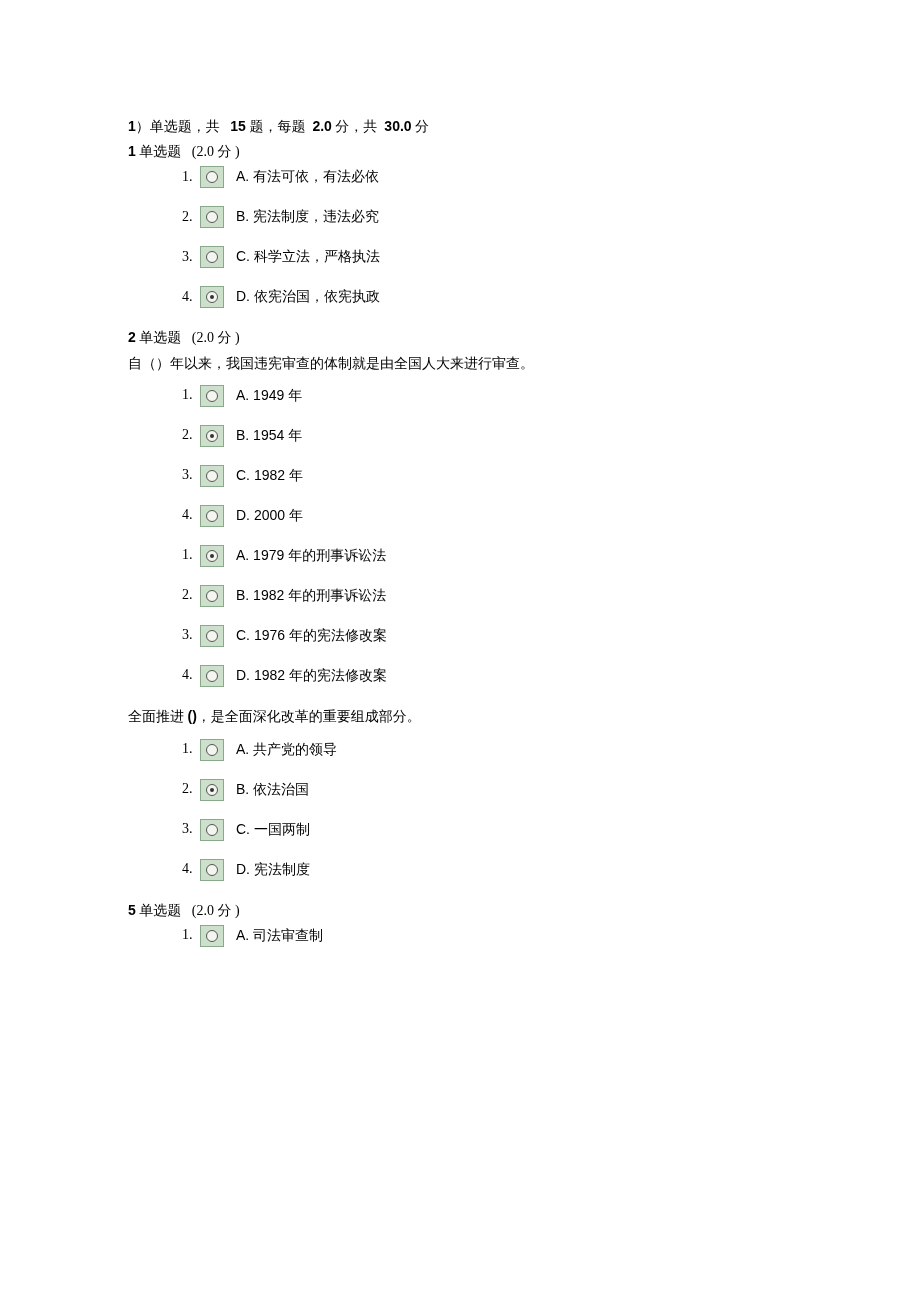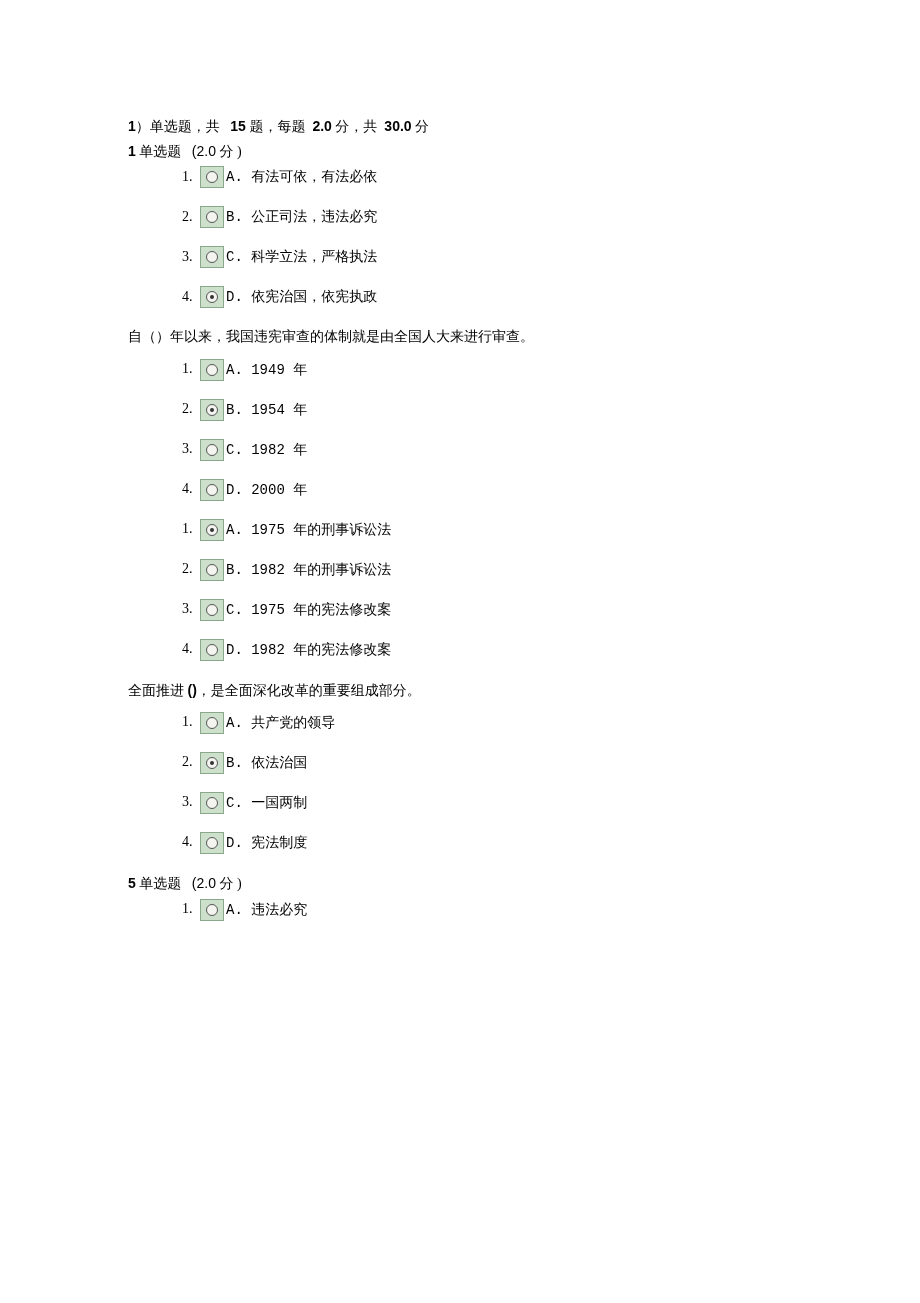--- a/index.html
+++ b/index.html
@@ -66,29 +66,29 @@
     position: absolute;
     left: 9px;
     top: 8px;
     width: 4px;
     height: 4px;
     border-radius: 50%;
     background: #333;
   }
   .opt-label {
     vertical-align: middle;
-    margin-left: 2px;
-    font-family: Liberation Mono, monospace;
+    margin-left: 12px;
+    font-family: Liberation Sans, sans-serif;
   }
   .bold {
     font-weight: bold;
     font-family: Arial, "SimSun", "宋体", serif;
   }
   .arialnum {
-    font-family: Liberation Sans, sans-serif;
+    font-family: Liberation Serif, serif;
   }
 </style>
 </head>
 <body>
 
 <div class="page">
 
   <div class="header">
     <span class="bold">1</span><span>）单选题，共</span>
     &nbsp;&nbsp;<span class="bold">15</span>
@@ -101,41 +101,47 @@
 
   <div class="qblock">
     <p class="qtitle">
       <span class="bold">1</span>
       <span>单选题</span>
       &nbsp;&nbsp;<span class="arialnum">(2.0</span>
       <span>分 )</span>
     </p>
     <ol class="opts">
       <li><span class="radio"></span><span class="opt-label"><span>A.</span><span> 有法可依，有法必依</span></span></li>
-      <li><span class="radio"></span><span class="opt-label"><span>B.</span><span> 公正司法，违法必究</span></span></li>
+      <li><span class="radio"></span><span class="opt-label"><span>B.</span><span> 宪法制度，违法必究</span></span></li>
       <li><span class="radio"></span><span class="opt-label"><span>C.</span><span> 科学立法，严格执法</span></span></li>
       <li><span class="radio selected"></span><span class="opt-label"><span>D.</span><span> 依宪治国，依宪执政</span></span></li>
     </ol>
   </div>
 
   <div class="qblock">
+    <p class="qtitle">
+      <span class="bold">2</span>
+      <span>单选题</span>
+      &nbsp;&nbsp;<span class="arialnum">(2.0</span>
+      <span>分 )</span>
+    </p>
     <p class="qstem">自（）年以来，我国违宪审查的体制就是由全国人大来进行审查。</p>
     <ol class="opts">
       <li><span class="radio"></span><span class="opt-label"><span>A.</span><span> 1949 年</span></span></li>
       <li><span class="radio selected"></span><span class="opt-label"><span>B.</span><span> 1954 年</span></span></li>
       <li><span class="radio"></span><span class="opt-label"><span>C.</span><span> 1982 年</span></span></li>
       <li><span class="radio"></span><span class="opt-label"><span>D.</span><span> 2000 年</span></span></li>
     </ol>
   </div>
 
   <div class="qblock">
     <ol class="opts">
-      <li><span class="radio selected"></span><span class="opt-label"><span>A.</span><span> 1975 年的刑事诉讼法</span></span></li>
+      <li><span class="radio selected"></span><span class="opt-label"><span>A.</span><span> 1979 年的刑事诉讼法</span></span></li>
       <li><span class="radio"></span><span class="opt-label"><span>B.</span><span> 1982 年的刑事诉讼法</span></span></li>
-      <li><span class="radio"></span><span class="opt-label"><span>C.</span><span> 1975 年的宪法修改案</span></span></li>
+      <li><span class="radio"></span><span class="opt-label"><span>C.</span><span> 1976 年的宪法修改案</span></span></li>
       <li><span class="radio"></span><span class="opt-label"><span>D.</span><span> 1982 年的宪法修改案</span></span></li>
     </ol>
   </div>
 
   <div class="qblock">
     <p class="qstem">
       <span>全面推进 </span><span class="bold">()</span><span>，是全面深化改革的重要组成部分。</span>
     </p>
     <ol class="opts">
       <li><span class="radio"></span><span class="opt-label"><span>A.</span><span> 共产党的领导</span></span></li>
@@ -146,17 +152,17 @@
   </div>
 
   <div class="qblock">
     <p class="qtitle">
       <span class="bold">5</span>
       <span>单选题</span>
       &nbsp;&nbsp;<span class="arialnum">(2.0</span>
       <span>分 )</span>
     </p>
     <ol class="opts">
-      <li><span class="radio"></span><span class="opt-label"><span>A.</span><span> 违法必究</span></span></li>
+      <li><span class="radio"></span><span class="opt-label"><span>A.</span><span> 司法审查制</span></span></li>
     </ol>
   </div>
 
 </div>
 
 </body></html>

